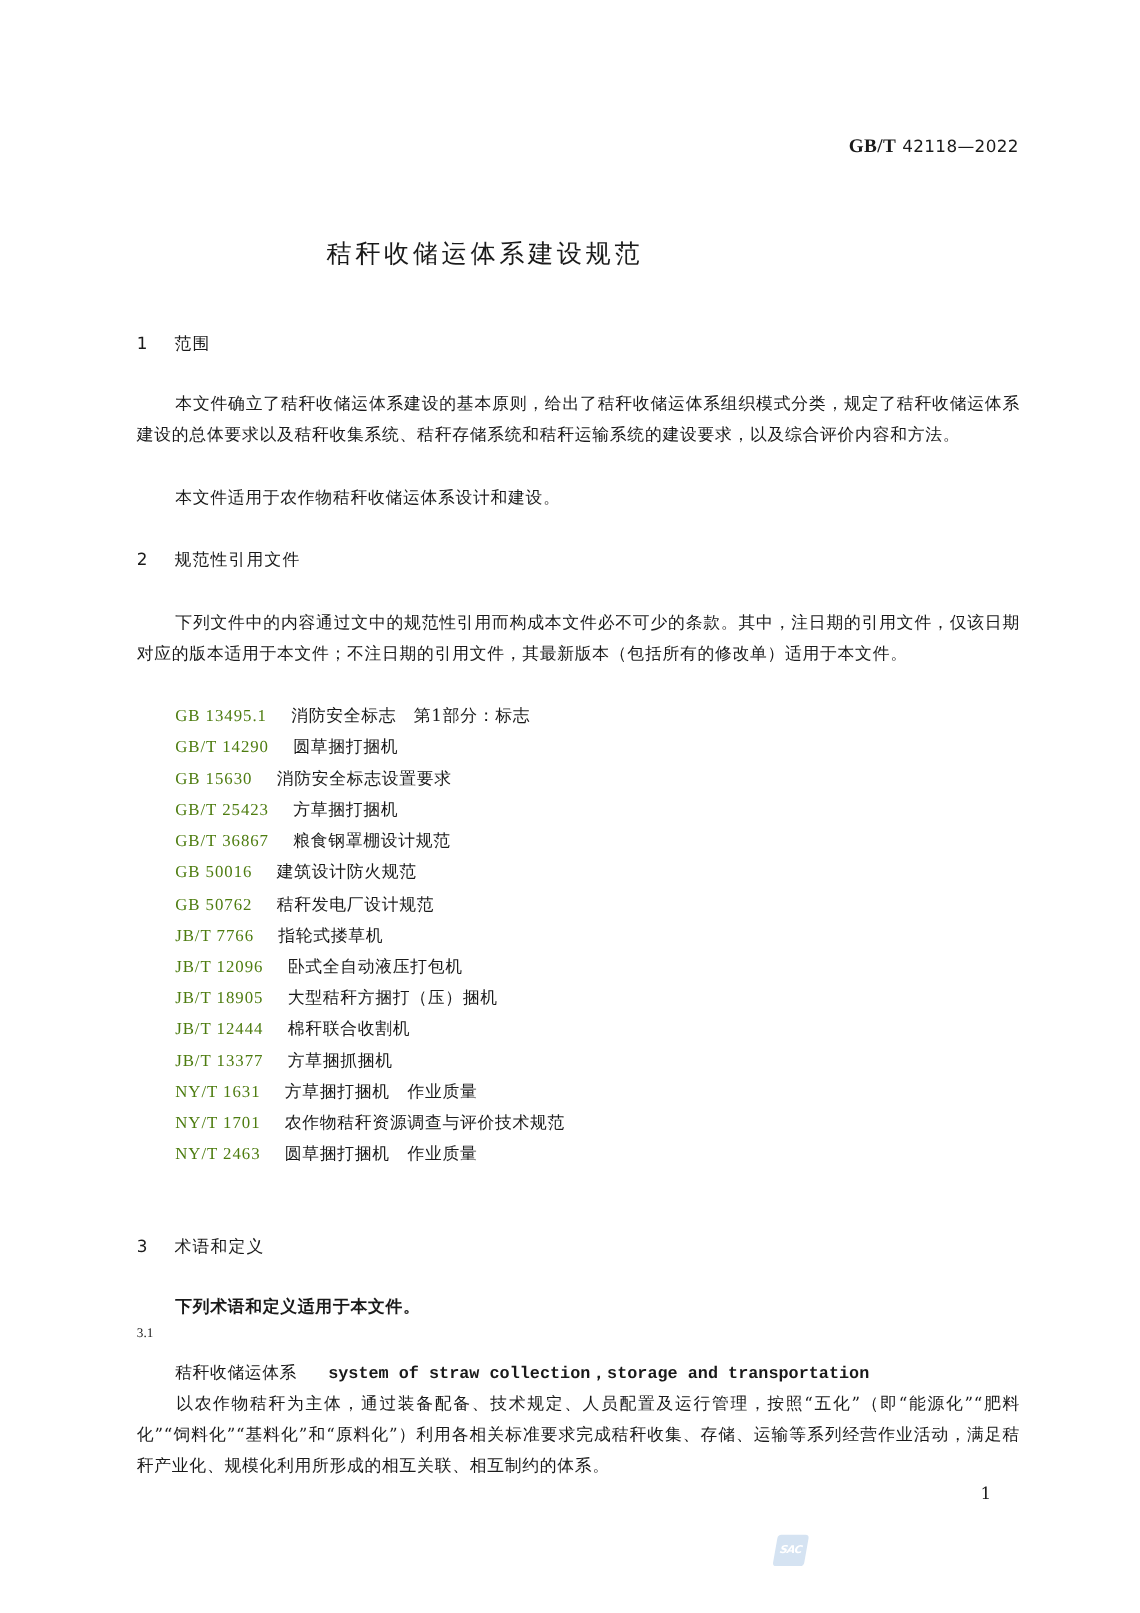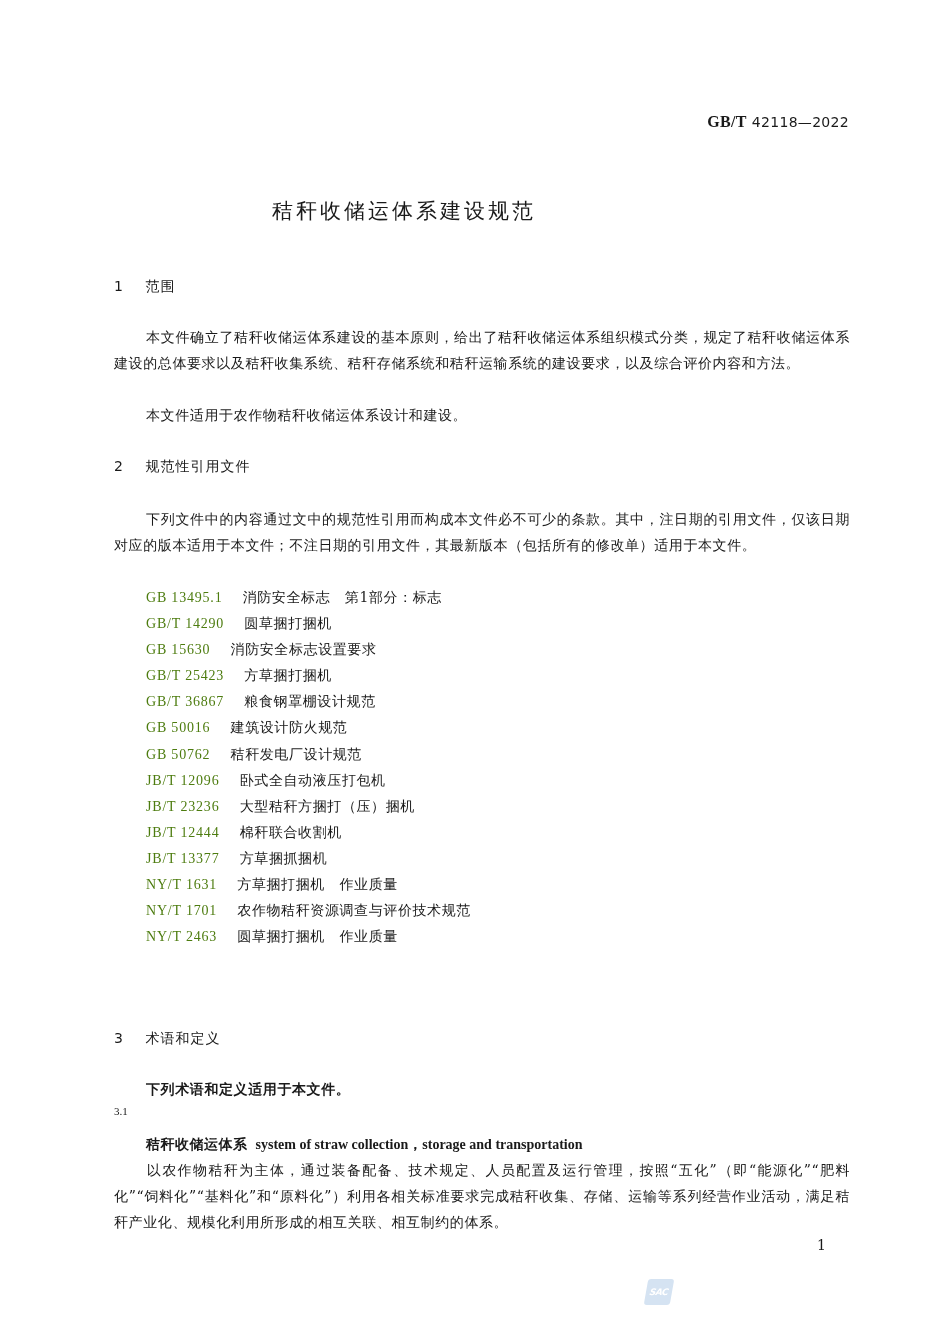--- a/index.html
+++ b/index.html
@@ -33,22 +33,22 @@
     height: 26.1px; line-height: 26px; font-size: 14px; white-space: pre; letter-spacing: 0.6px;
   }
   .ref-item .code { font-family: "Liberation Serif", serif; letter-spacing: 0.8px; color: #4d7c0f; }
   .term-num {
     position: absolute; left: 114px; top: 1105px;
     font-family: Liberation Serif, serif; font-size: 11px;
   }
   .term-head {
     position: absolute; left: 146px; top: 1131px; font-size: 14px; line-height: 26px;
   }
-  .term-head .zh { font-family: "DejaVu Sans", sans-serif; font-weight: bold; letter-spacing: 0.5px; margin-top: 12px; }
-  .term-head .en { font-family: Liberation Serif, serif; font-weight: bold; margin-left: 8px; }
+  .term-head .zh { font-family: "DejaVu Sans", sans-serif; font-weight: normal; letter-spacing: 0.5px; margin-top: 12px; }
+  .term-head .en { font-family: Liberation Mono, monospace; font-weight: bold; margin-left: 26px; }
   .page-num {
     position: absolute; top: 1237px; right: 124px; font-size: 14px;
   }
   .sac-logo {
     position: absolute; left: 646px; top: 1279px; width: 26px; height: 26px;
     background: #d5e3f2; border-radius: 3px; transform: skewX(-10deg);
     display: flex; align-items: center; justify-content: center;
     color: #ffffff; font-family: "DejaVu Sans", sans-serif; font-weight: bold; font-style: italic;
     font-size: 9px; letter-spacing: -0.5px;
   }
@@ -77,22 +77,23 @@
 <div class="para" style="top:506px;"><span class="indent"></span><span>下列文件中的内容通过文中的规范性引用而构成本文件必不可少的条款。其中，注日期的引用文件，仅该日期对应的版本适用于本文件；不注日期的引用文件，其最新版本（包括所有的修改单）适用于本文件。</span></div>
 
 <div class="ref-list">
   <div class="ref-item"><span class="code">GB 13495.1</span>    <span>消防安全标志　第1部分：标志</span></div>
   <div class="ref-item"><span class="code">GB/T 14290</span>    <span>圆草捆打捆机</span></div>
   <div class="ref-item"><span class="code">GB 15630</span>    <span>消防安全标志设置要求</span></div>
   <div class="ref-item"><span class="code">GB/T 25423</span>    <span>方草捆打捆机</span></div>
   <div class="ref-item"><span class="code">GB/T 36867</span>    <span>粮食钢罩棚设计规范</span></div>
   <div class="ref-item"><span class="code">GB 50016</span>    <span>建筑设计防火规范</span></div>
   <div class="ref-item"><span class="code">GB 50762</span>    <span>秸秆发电厂设计规范</span></div>
+  <div class="ref-item"><span class="code">JB/T 7766</span>    <span>指轮式搂草机</span></div>
   <div class="ref-item"><span class="code">JB/T 12096</span>    <span>卧式全自动液压打包机</span></div>
-  <div class="ref-item"><span class="code">JB/T 23236</span>    <span>大型秸秆方捆打（压）捆机</span></div>
+  <div class="ref-item"><span class="code">JB/T 18905</span>    <span>大型秸秆方捆打（压）捆机</span></div>
   <div class="ref-item"><span class="code">JB/T 12444</span>    <span>棉秆联合收割机</span></div>
   <div class="ref-item"><span class="code">JB/T 13377</span>    <span>方草捆抓捆机</span></div>
   <div class="ref-item"><span class="code">NY/T 1631</span>    <span>方草捆打捆机　作业质量</span></div>
   <div class="ref-item"><span class="code">NY/T 1701</span>    <span>农作物秸秆资源调查与评价技术规范</span></div>
   <div class="ref-item"><span class="code">NY/T 2463</span>    <span>圆草捆打捆机　作业质量</span></div>
 </div>
 
 <div class="section-head" style="top:1030px;">
   <span class="sec-num">3</span>
   <span>术语和定义</span>

